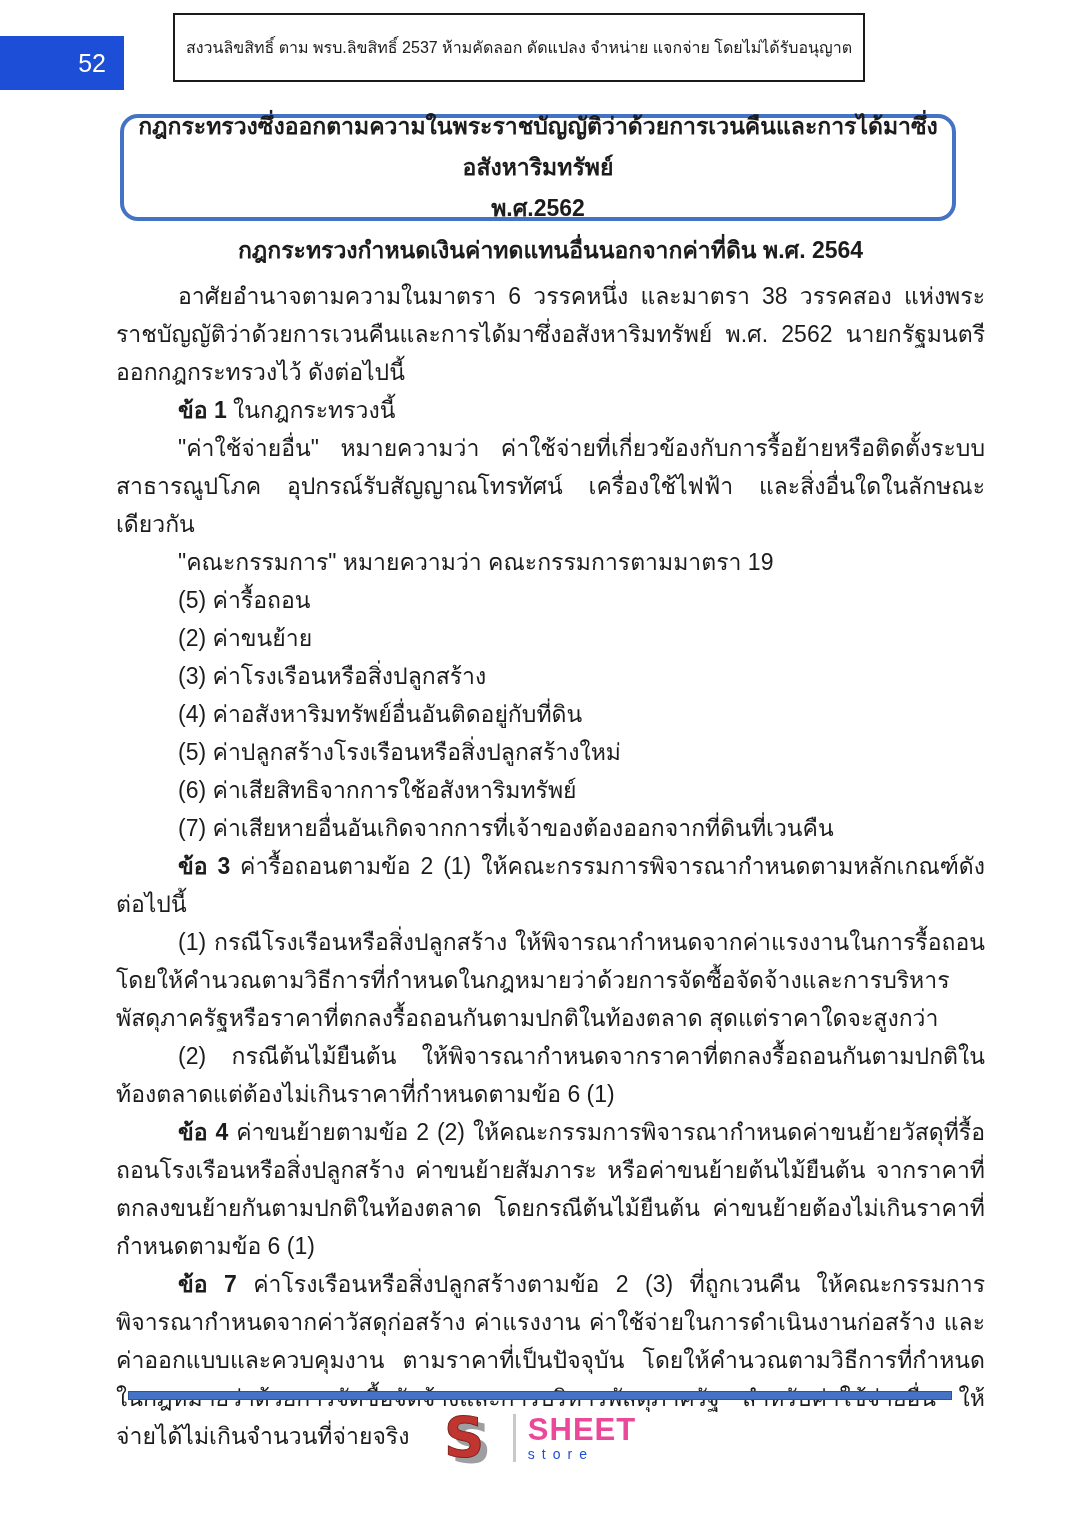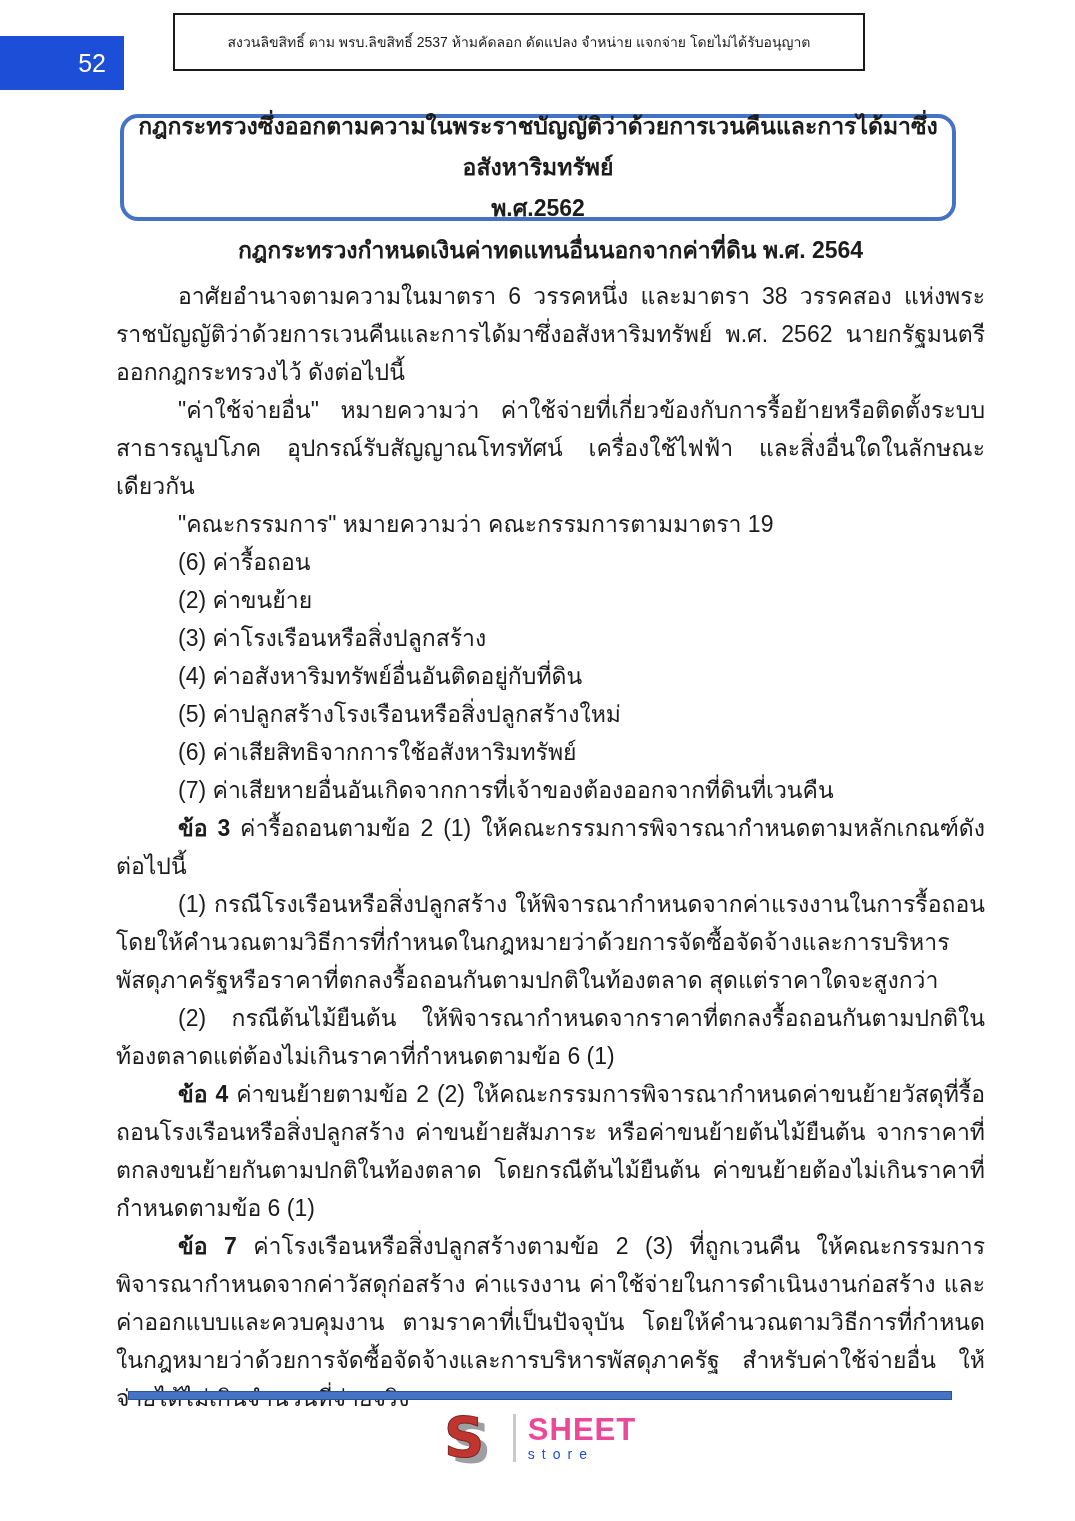--- a/index.html
+++ b/index.html
@@ -20,25 +20,25 @@
     width: 124px; height: 54px;
     background: #1d4ed8;
     color: #ffffff;
     display: flex; align-items: center; justify-content: flex-end;
     padding-right: 18px; box-sizing: border-box;
     font-size: 25px;
   }
   .copyright-box {
     position: absolute;
     left: 173px; top: 13px;
-    width: 692px; height: 58px;
+    width: 692px; height: 69px;
     border: 2px solid #1a1a1a;
     box-sizing: border-box;
     display: flex; align-items: center; justify-content: center;
-    font-size: 14px;
+    font-size: 16px;
     text-align: left;
     background: #ffffff;
   }
 
   
   .title-box {
     position: absolute;
     left: 120px; top: 114px;
     width: 836px; height: 107px;
     border: 4px solid #4472C4;
@@ -125,23 +125,24 @@
 
   <div class="title-box">
     <div>กฎกระทรวงซึ่งออกตามความในพระราชบัญญัติว่าด้วยการเวนคืนและการได้มาซึ่งอสังหาริมทรัพย์</div>
     <div>พ.ศ.2562</div>
   </div>
 
   <div class="content">
     <h1>กฎกระทรวงกำหนดเงินค่าทดแทนอื่นนอกจากค่าที่ดิน พ.ศ. 2564</h1>
 
     <p class="para">อาศัยอำนาจตามความในมาตรา 6 วรรคหนึ่ง และมาตรา 38 วรรคสอง แห่งพระราชบัญญัติว่าด้วยการเวนคืนและการได้มาซึ่งอสังหาริมทรัพย์ พ.ศ. 2562 นายกรัฐมนตรีออกกฎกระทรวงไว้ ดังต่อไปนี้</p>
+    <p class="para"><b>ข้อ 1</b> <span>ในกฎกระทรวงนี้</span></p>
     <p class="para">"ค่าใช้จ่ายอื่น" หมายความว่า ค่าใช้จ่ายที่เกี่ยวข้องกับการรื้อย้ายหรือติดตั้งระบบสาธารณูปโภค อุปกรณ์รับสัญญาณโทรทัศน์ เครื่องใช้ไฟฟ้า และสิ่งอื่นใดในลักษณะเดียวกัน</p>
     <p class="para">"คณะกรรมการ" หมายความว่า คณะกรรมการตามมาตรา 19</p>
-    <p class="para">(6) ค่ารื้อถอน</p>
+    <p class="para">(5) ค่ารื้อถอน</p>
     <p class="para">(2) ค่าขนย้าย</p>
     <p class="para">(3) ค่าโรงเรือนหรือสิ่งปลูกสร้าง</p>
     <p class="para">(4) ค่าอสังหาริมทรัพย์อื่นอันติดอยู่กับที่ดิน</p>
     <p class="para">(5) ค่าปลูกสร้างโรงเรือนหรือสิ่งปลูกสร้างใหม่</p>
     <p class="para">(6) ค่าเสียสิทธิจากการใช้อสังหาริมทรัพย์</p>
     <p class="para">(7) ค่าเสียหายอื่นอันเกิดจากการที่เจ้าของต้องออกจากที่ดินที่เวนคืน</p>
     <p class="para"><b>ข้อ 3</b> <span>ค่ารื้อถอนตามข้อ 2 (1) ให้คณะกรรมการพิจารณากำหนดตามหลักเกณฑ์ดังต่อไปนี้</span></p>
     <p class="para">(1) กรณีโรงเรือนหรือสิ่งปลูกสร้าง ให้พิจารณากำหนดจากค่าแรงงานในการรื้อถอนโดยให้คำนวณตามวิธีการที่กำหนดในกฎหมายว่าด้วยการจัดซื้อจัดจ้างและการบริหารพัสดุภาครัฐหรือราคาที่ตกลงรื้อถอนกันตามปกติในท้องตลาด สุดแต่ราคาใดจะสูงกว่า</p>
     <p class="para">(2) กรณีต้นไม้ยืนต้น ให้พิจารณากำหนดจากราคาที่ตกลงรื้อถอนกันตามปกติในท้องตลาดแต่ต้องไม่เกินราคาที่กำหนดตามข้อ 6 (1)</p>
     <p class="para"><b>ข้อ 4</b> <span>ค่าขนย้ายตามข้อ 2 (2) ให้คณะกรรมการพิจารณากำหนดค่าขนย้ายวัสดุที่รื้อถอนโรงเรือนหรือสิ่งปลูกสร้าง ค่าขนย้ายสัมภาระ หรือค่าขนย้ายต้นไม้ยืนต้น จากราคาที่ตกลงขนย้ายกันตามปกติในท้องตลาด โดยกรณีต้นไม้ยืนต้น ค่าขนย้ายต้องไม่เกินราคาที่กำหนดตามข้อ 6 (1)</span></p>

